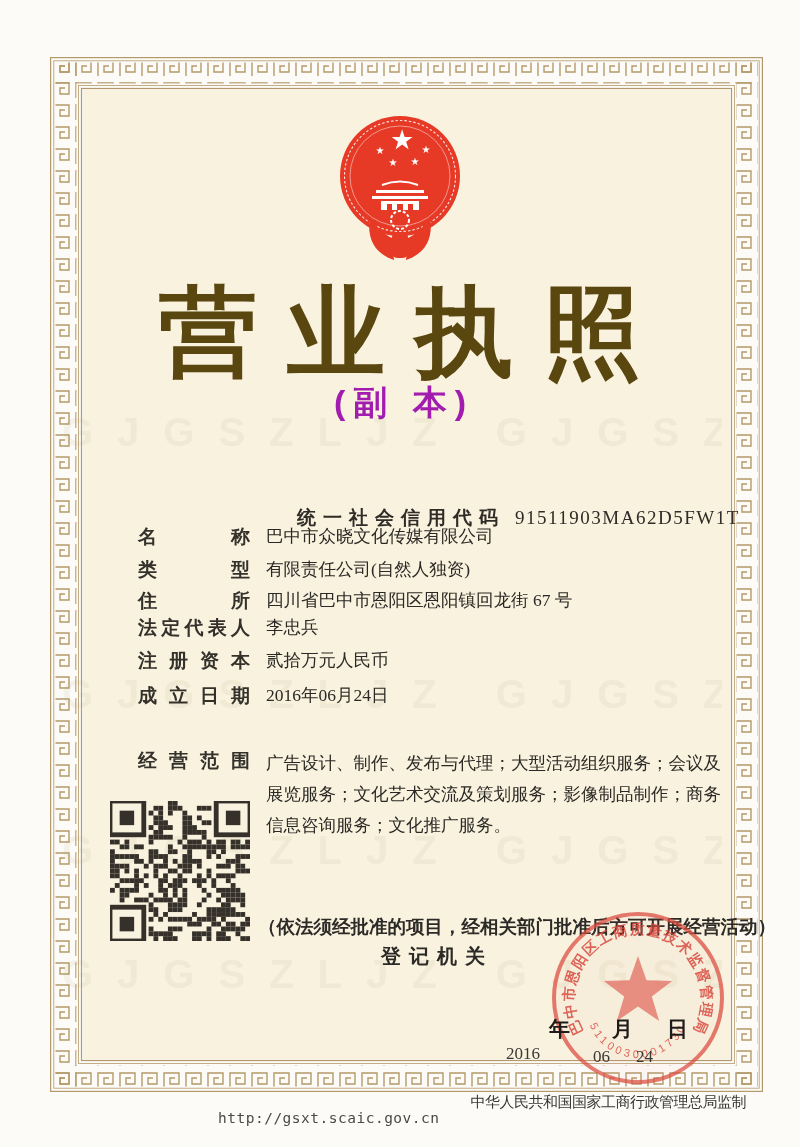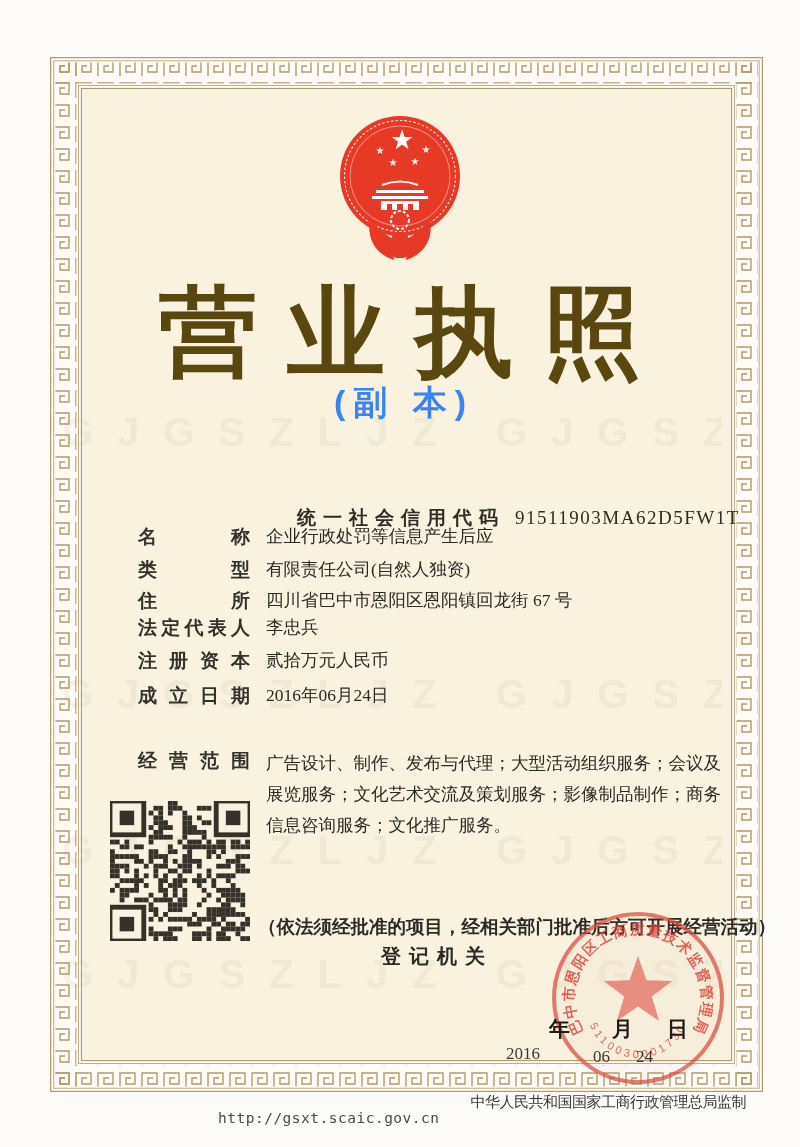--- a/index.html
+++ b/index.html
@@ -9,21 +9,21 @@
   
   .border-layer{left:50px;top:57px;z-index:1;}
   .ghost{position:absolute;left:62px;width:660px;overflow:hidden;white-space:nowrap;
          font:700 40px "Liberation Sans",sans-serif;letter-spacing:24px;
          color:rgba(178,155,105,0.10);z-index:2;pointer-events:none;}
   .emblem{left:336px;top:104px;z-index:3;}
   .title{top:268px;left:50%;transform:translateX(-50%);padding-left:30px;letter-spacing:30px;
          font-weight:900;font-size:98px;color:#5a470f;z-index:3;white-space:nowrap;
          font-family:"Liberation Sans",sans-serif;}
   .subtitle{top:380px;left:50%;transform:translateX(-50%);padding-left:8px;letter-spacing:8px;
-         font-weight:800;font-size:34px;color:#3b82f6;z-index:3;white-space:nowrap;}
+         font-weight:800;font-size:34px;color:#a21caf;z-index:3;white-space:nowrap;}
   .codeline{top:459px;left:297px;z-index:3;display:flex;align-items:baseline;}
   .codelabel{font:700 19px "Liberation Sans",sans-serif;letter-spacing:7px;color:#2f2c27;}
   .codeval{font:19px "Liberation Serif",serif;letter-spacing:1.5px;color:#2f2c27;margin-left:10px;margin-top:48px;}
   .frow{position:absolute;left:138px;display:flex;z-index:3;}
   .flabel{flex:none;width:112px;font:600 19px "Liberation Sans",sans-serif;color:#34312b;
           text-align:justify;text-align-last:justify;}
   .fvalue{margin-left:16px;font:17.5px "Liberation Serif",serif;color:#2b2925;white-space:nowrap;}
   .fvalue.wrap{white-space:normal;width:466px;line-height:31px;}
   .adwm{left:203px;top:598px;z-index:6;font:700 28px "Liberation Sans",sans-serif;
         letter-spacing:-0.5px;color:rgba(226,25,18,0.92);white-space:nowrap;}
@@ -95,21 +95,21 @@
   <div class="abs title">营业执照</div>
   <div class="abs subtitle">(副 本)</div>
 
   <div class="abs codeline">
     <span class="codelabel">统一社会信用代码</span>
     <span class="codeval">91511903MA62D5FW1T</span>
   </div>
 
   <div class="frow" style="top:524px">
     <span class="flabel">名称</span>
-    <span class="fvalue">企业行政处罚等信息产生后应</span>
+    <span class="fvalue">巴中市众晓文化传媒有限公司</span>
   </div>
   <div class="frow" style="top:557px">
     <span class="flabel">类型</span>
     <span class="fvalue">有限责任公司(自然人独资)</span>
   </div>
   <div class="frow" style="top:588px">
     <span class="flabel">住所</span>
     <span class="fvalue">四川省巴中市恩阳区恩阳镇回龙街 67 号</span>
   </div>
   <div class="frow" style="top:615px">

